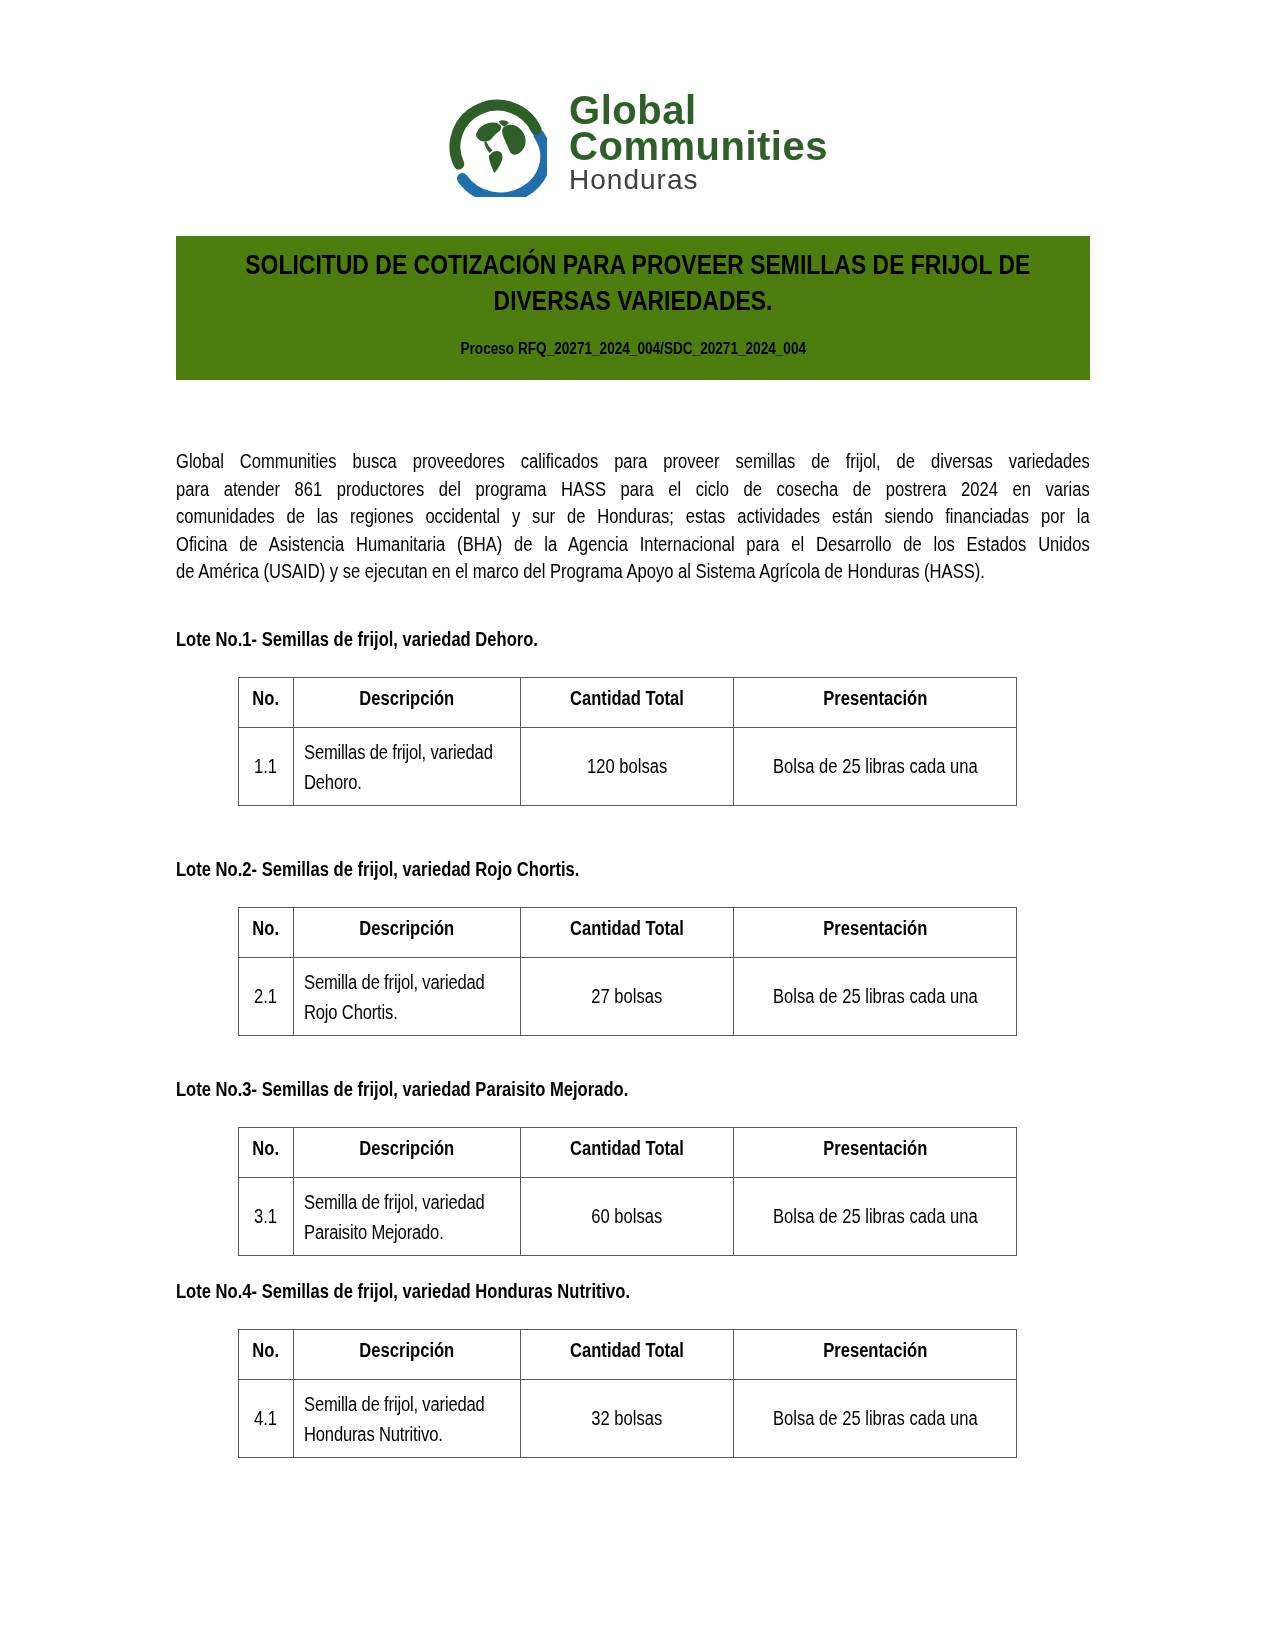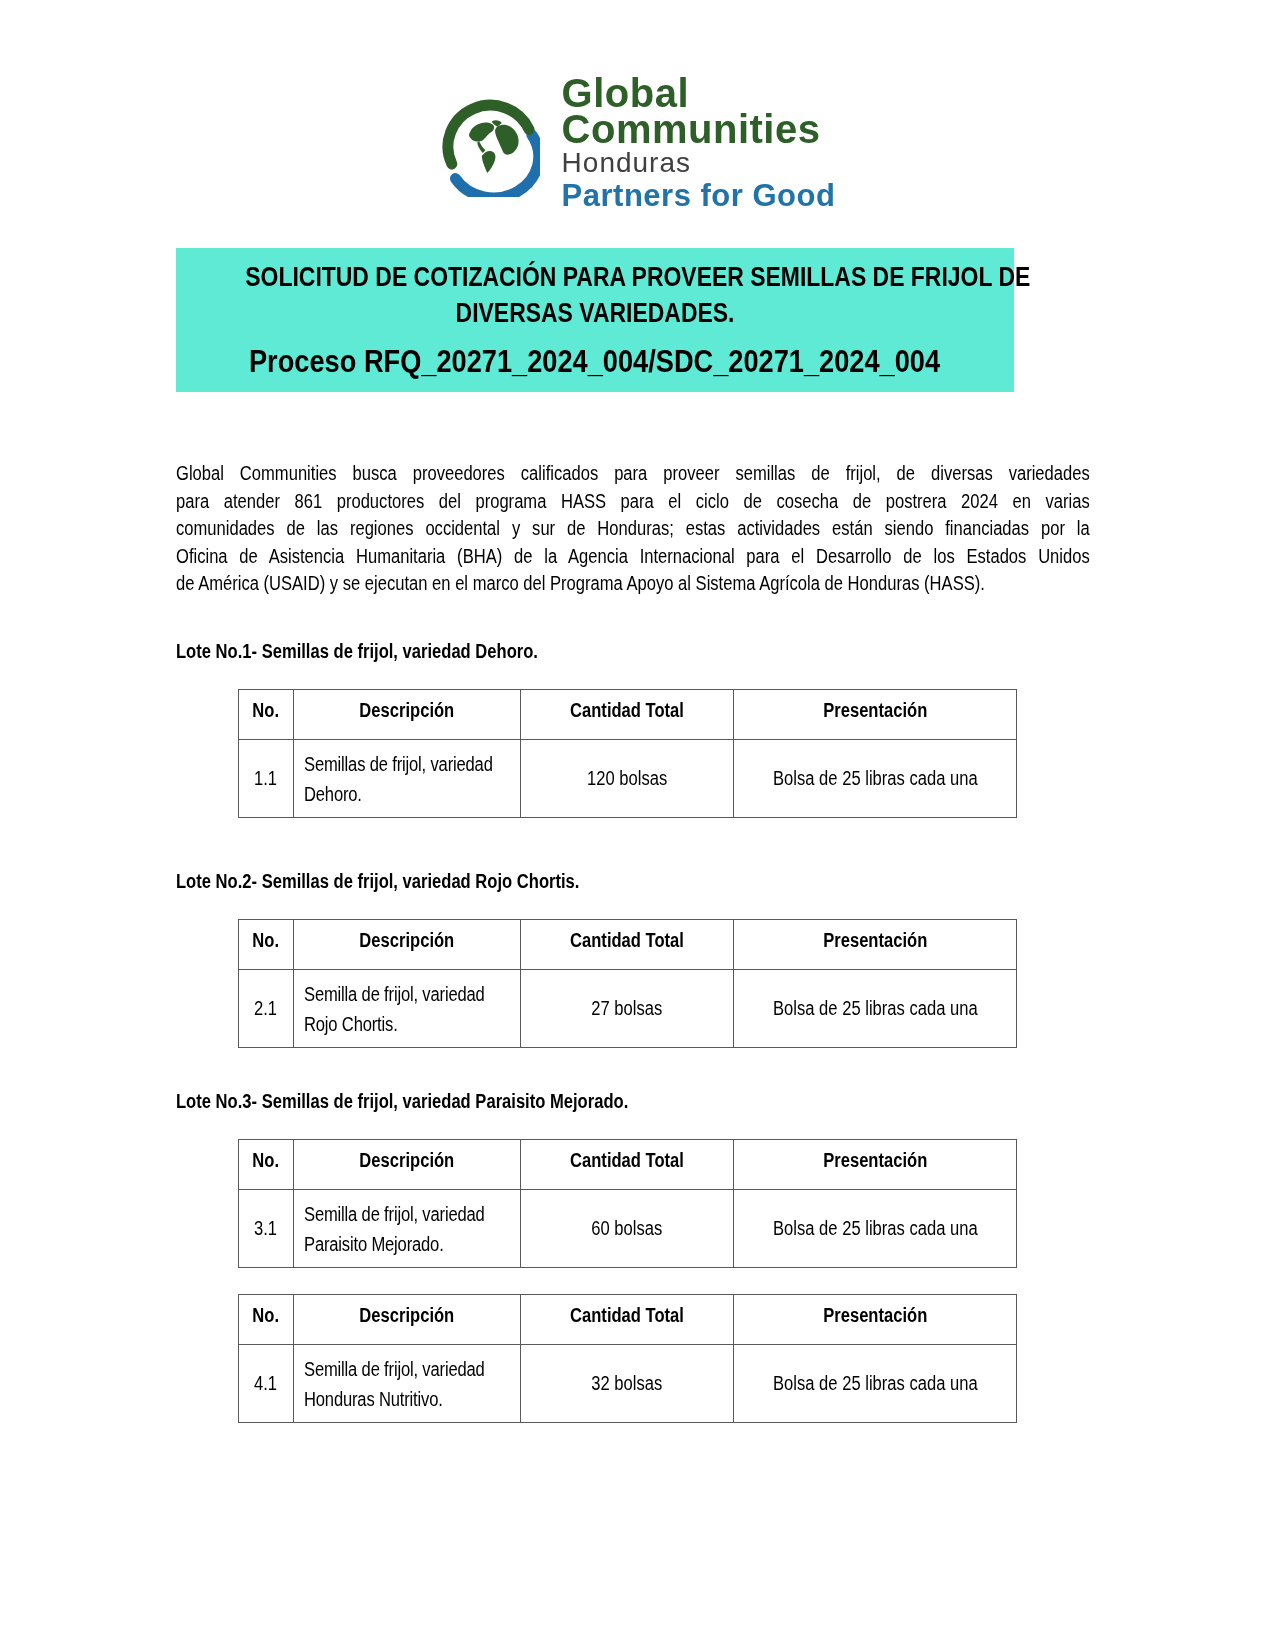--- a/index.html
+++ b/index.html
@@ -32,28 +32,28 @@
   }
   .logo-line3 { font-size: 28px; font-weight: 400; line-height: 32px; color: #404040; letter-spacing: 1px; }
   .logo-line4 { font-size: 31px; font-weight: 700; line-height: 34px; color: #2173a8; letter-spacing: 0.5px; }
 
   
   .narrow-c { display: inline-block; transform: scaleX(0.85); transform-origin: center center; white-space: nowrap; }
   .narrow-l { display: inline-block; transform: scaleX(0.85); transform-origin: left center; white-space: nowrap; }
 
   
   .title-block {
-    margin: 12px auto 0 176px;
-    width: 838px;
-    background: #5eead4;
+    margin: 0 auto 0 176px;
+    width: 914px;
+    background: #4d7c0f;
     text-align: center;
     padding: 11px 0 13px 0;
   }
   .title-line { font-size: 27px; font-weight: 700; line-height: 36px; }
-  .process-line { font-size: 32px; font-weight: 700; line-height: 36px; margin-top: 12px; text-decoration: underline; }
+  .process-line { font-size: 16px; font-weight: 700; line-height: 36px; margin-top: 12px; text-decoration: underline; }
 
   
   .intro { margin: 68px 0 0 176px; width: 914px; overflow: visible; }
   .intro-inner {
     width: 1075px;
     transform: scaleX(0.85);
     transform-origin: left top;
     font-size: 19.5px;
     line-height: 27.5px;
   }
@@ -120,21 +120,20 @@
         <path d="M 43 52 C 45 56 47 59 50 62 L 47 65 C 44 61 41 57 41 53 Z"></path>
         <path d="M 50 64 C 55 61 61 63 61 69 C 61 75 56 83 52 87 C 50 82 46 74 46 68 Z"></path>
         <path d="M 63 36 C 70 31 80 35 84 43 C 88 50 87 58 82 63 C 77 68 71 68 69 63 C 67 58 64 52 62 47 C 60 42 60 38 63 36 Z"></path>
         <path d="M 57 30 C 61 28 66 29 68 32 L 63 36 C 60 34 57 32 57 30 Z"></path>
       </g>
     </svg>
     <div class="logo-text">
       <span class="logo-line1">Global</span>
       <span class="logo-line2">Communities</span>
       <span class="logo-line3">Honduras</span>
-      <span class="logo-line4">Partners for Good</span>
     </div>
   </div>
 
   <div class="title-block">
     <div class="title-line">
       <span class="narrow-c">SOLICITUD DE COTIZACIÓN PARA PROVEER SEMILLAS DE FRIJOL DE</span>
     </div>
     <div class="title-line">
       <span class="narrow-c">DIVERSAS VARIEDADES.</span>
     </div>
@@ -231,20 +230,23 @@
     <tbody>
       <tr>
         <td><span class="narrow-c">3.1</span></td>
         <td class="cell-desc"><span class="desc-text">Semilla de frijol, variedad Paraisito Mejorado.</span></td>
         <td><span class="narrow-c">60 bolsas</span></td>
         <td><span class="narrow-c">Bolsa de 25 libras cada una</span></td>
       </tr>
     </tbody>
   </table>
 
+  <div class="lot-heading tight">
+    <span class="narrow-l">Lote No.4- Semillas de frijol, variedad Honduras Nutritivo.</span>
+  </div>
   <table class="lot-table">
     <colgroup>
         <col class="c-no">
         <col class="c-desc">
         <col class="c-cant">
         <col class="c-pres">
       </colgroup>
     <thead>
       <tr>
         <th><span class="narrow-c">No.</span></th>

